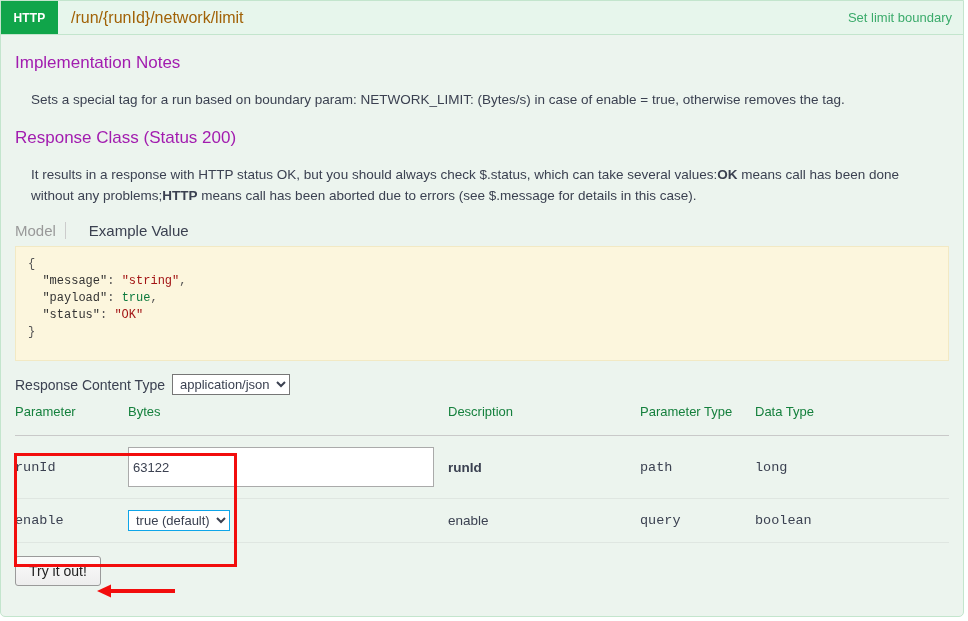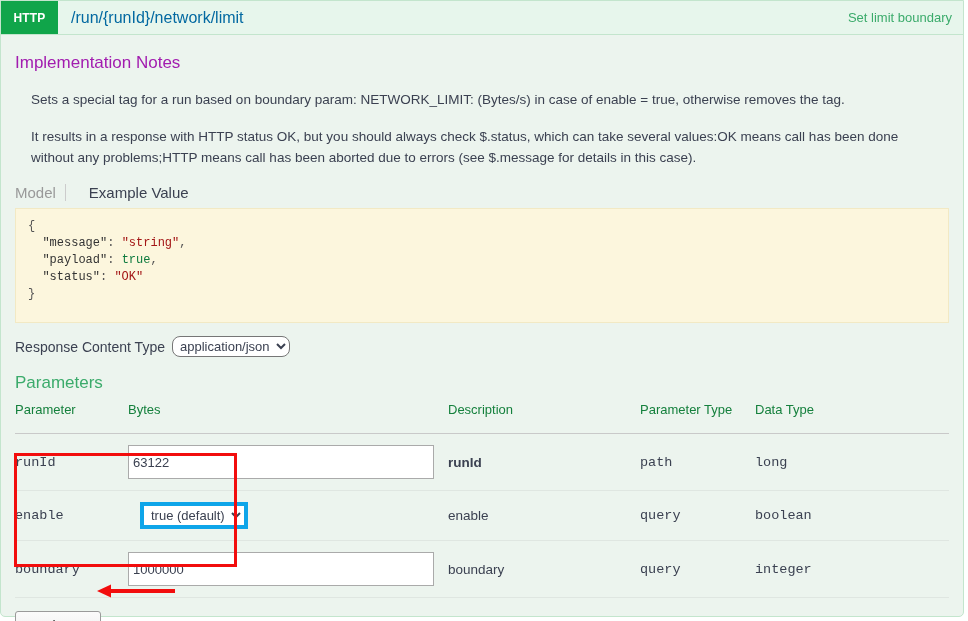--- a/index.html
+++ b/index.html
@@ -46,21 +46,21 @@
     font-weight: bold;
     letter-spacing: 0.2px;
     display: flex;
     align-items: center;
     justify-content: center;
     flex: 0 0 auto;
   }
   .op-path {
     margin-left: 13px;
     font-size: 16px;
-    color: #0369a1;
+    color: #a16207;
     flex: 0 0 auto;
   }
   .op-summary {
     margin-left: auto;
     margin-right: 11px;
     font-size: 13px;
     color: #3bab6b;
     flex: 0 0 auto;
   }
 
@@ -73,21 +73,21 @@
     font-size: 17px;
     font-weight: normal;
     color: #a21caf;
   }
   p.section-text {
     margin: 16px;
     font-size: 13.5px;
     line-height: 21px;
     color: #3b4151;
   }
-  p.section-text b { font-weight: normal; }
+  p.section-text b { font-weight: bold; }
 
   
   .model-tabs {
     margin: 14px 0 0 0;
     display: flex;
     align-items: flex-start;
     font-size: 15px;
   }
   .model-tab {
     padding: 0 9px 0 0;
@@ -128,21 +128,21 @@
     align-items: center;
     font-size: 14px;
   }
   .content-type-label { margin-right: 7px; }
   select.native-select {
     font-family: "Liberation Sans", sans-serif;
     font-size: 13px;
     color: #3b4151;
     background: #ffffff;
     border: 1px solid #767676;
-    border-radius: 8px;
+    border-radius: 0;
     padding: 1px 3px;
   }
 
   
   h4.params-title {
     margin: 16px 0 0 0;
     font-size: 17px;
     font-weight: normal;
     color: #3bab6b;
   }
@@ -183,39 +183,38 @@
   td.p-desc { color: #3b4151; }
   td.p-desc.required { font-weight: bold; }
   td.p-ptype, td.p-dtype {
     font-family: "Liberation Mono", monospace;
     font-size: 12.5px;
     color: #3b4151;
   }
 
   input.param-input {
     width: 306px;
-    height: 34px;
+    height: 40px;
     box-sizing: border-box;
     font-family: "Liberation Sans", sans-serif;
     font-size: 13px;
     color: #3b4151;
     background: #ffffff;
     border: 1px solid #aaaaaa;
     border-radius: 0;
     padding: 1px 4px;
   }
   select.param-select {
     font-family: "Liberation Sans", sans-serif;
     font-size: 13px;
     color: #3b4151;
     background: #ffffff;
-    border: 4px solid #0ea5e9;
+    border: 1px solid #0ea5e9;
     border-radius: 0;
     padding: 1px 3px;
-    margin-left: 12px;
   }
 
   
   .submit-row {
     margin-top: 13px;
     display: flex;
     align-items: center;
   }
   button.try-button {
     font-family: "Liberation Sans", sans-serif;
@@ -257,41 +256,41 @@
     <span class="http-method">HTTP</span>
     <span class="op-path">/run/{runId}/network/limit</span>
     <span class="op-summary">Set limit boundary</span>
   </div>
 
   <div class="op-body">
 
     <h4 class="section-title">Implementation Notes</h4>
     <p class="section-text">Sets a special tag for a run based on boundary param: NETWORK_LIMIT: (Bytes/s) in case of enable = true, otherwise removes the tag.</p>
 
+    <h4 class="section-title">Response Class (Status 200)</h4>
     <p class="section-text"><span>It results in a response with HTTP status OK, but you should always check $.status, which can take several values:</span><b>OK</b><span> means call has been done without any problems;</span><b>HTTP</b><span> means call has been aborted due to errors (see $.message for details in this case).</span></p>
 
     <div class="model-tabs">
       <span class="model-tab">Model</span>
       <span class="model-tab active">Example Value</span>
     </div>
 
     <div class="code-sample"><span class="tok-punct">{</span>
   <span class="tok-key">"message"</span><span class="tok-punct">: </span><span class="tok-str">"string"</span><span class="tok-punct">,</span>
   <span class="tok-key">"payload"</span><span class="tok-punct">: </span><span class="tok-bool">true</span><span class="tok-punct">,</span>
   <span class="tok-key">"status"</span><span class="tok-punct">: </span><span class="tok-str">"OK"</span>
 <span class="tok-punct">}</span></div>
 
     <div class="content-type-row">
       <span class="content-type-label">Response Content Type</span>
       <select class="native-select">
         <option>application/json</option>
       </select>
     </div>
 
-    <h4 class="params-title">Parameters</h4>
 
     <table class="params">
       <colgroup>
         <col class="c-param">
           <col class="c-value">
           <col class="c-desc">
           <col class="c-ptype">
           <col class="c-dtype">
       </colgroup>
       <thead>
@@ -318,29 +317,20 @@
           <td>
             <select class="param-select">
               <option>true (default)</option>
               <option>false</option>
             </select>
           </td>
           <td class="p-desc">enable</td>
           <td class="p-ptype">query</td>
           <td class="p-dtype">boolean</td>
         </tr>
-        <tr>
-          <td class="p-name">boundary</td>
-          <td>
-            <input class="param-input" type="text" value="1000000" style="">
-          </td>
-          <td class="p-desc">boundary</td>
-          <td class="p-ptype">query</td>
-          <td class="p-dtype">integer</td>
-        </tr>
       </tbody>
     </table>
 
     <div class="submit-row">
       <button class="try-button">Try it out!</button>
     </div>
 
   </div>
 
   <div class="annot-box"></div>

